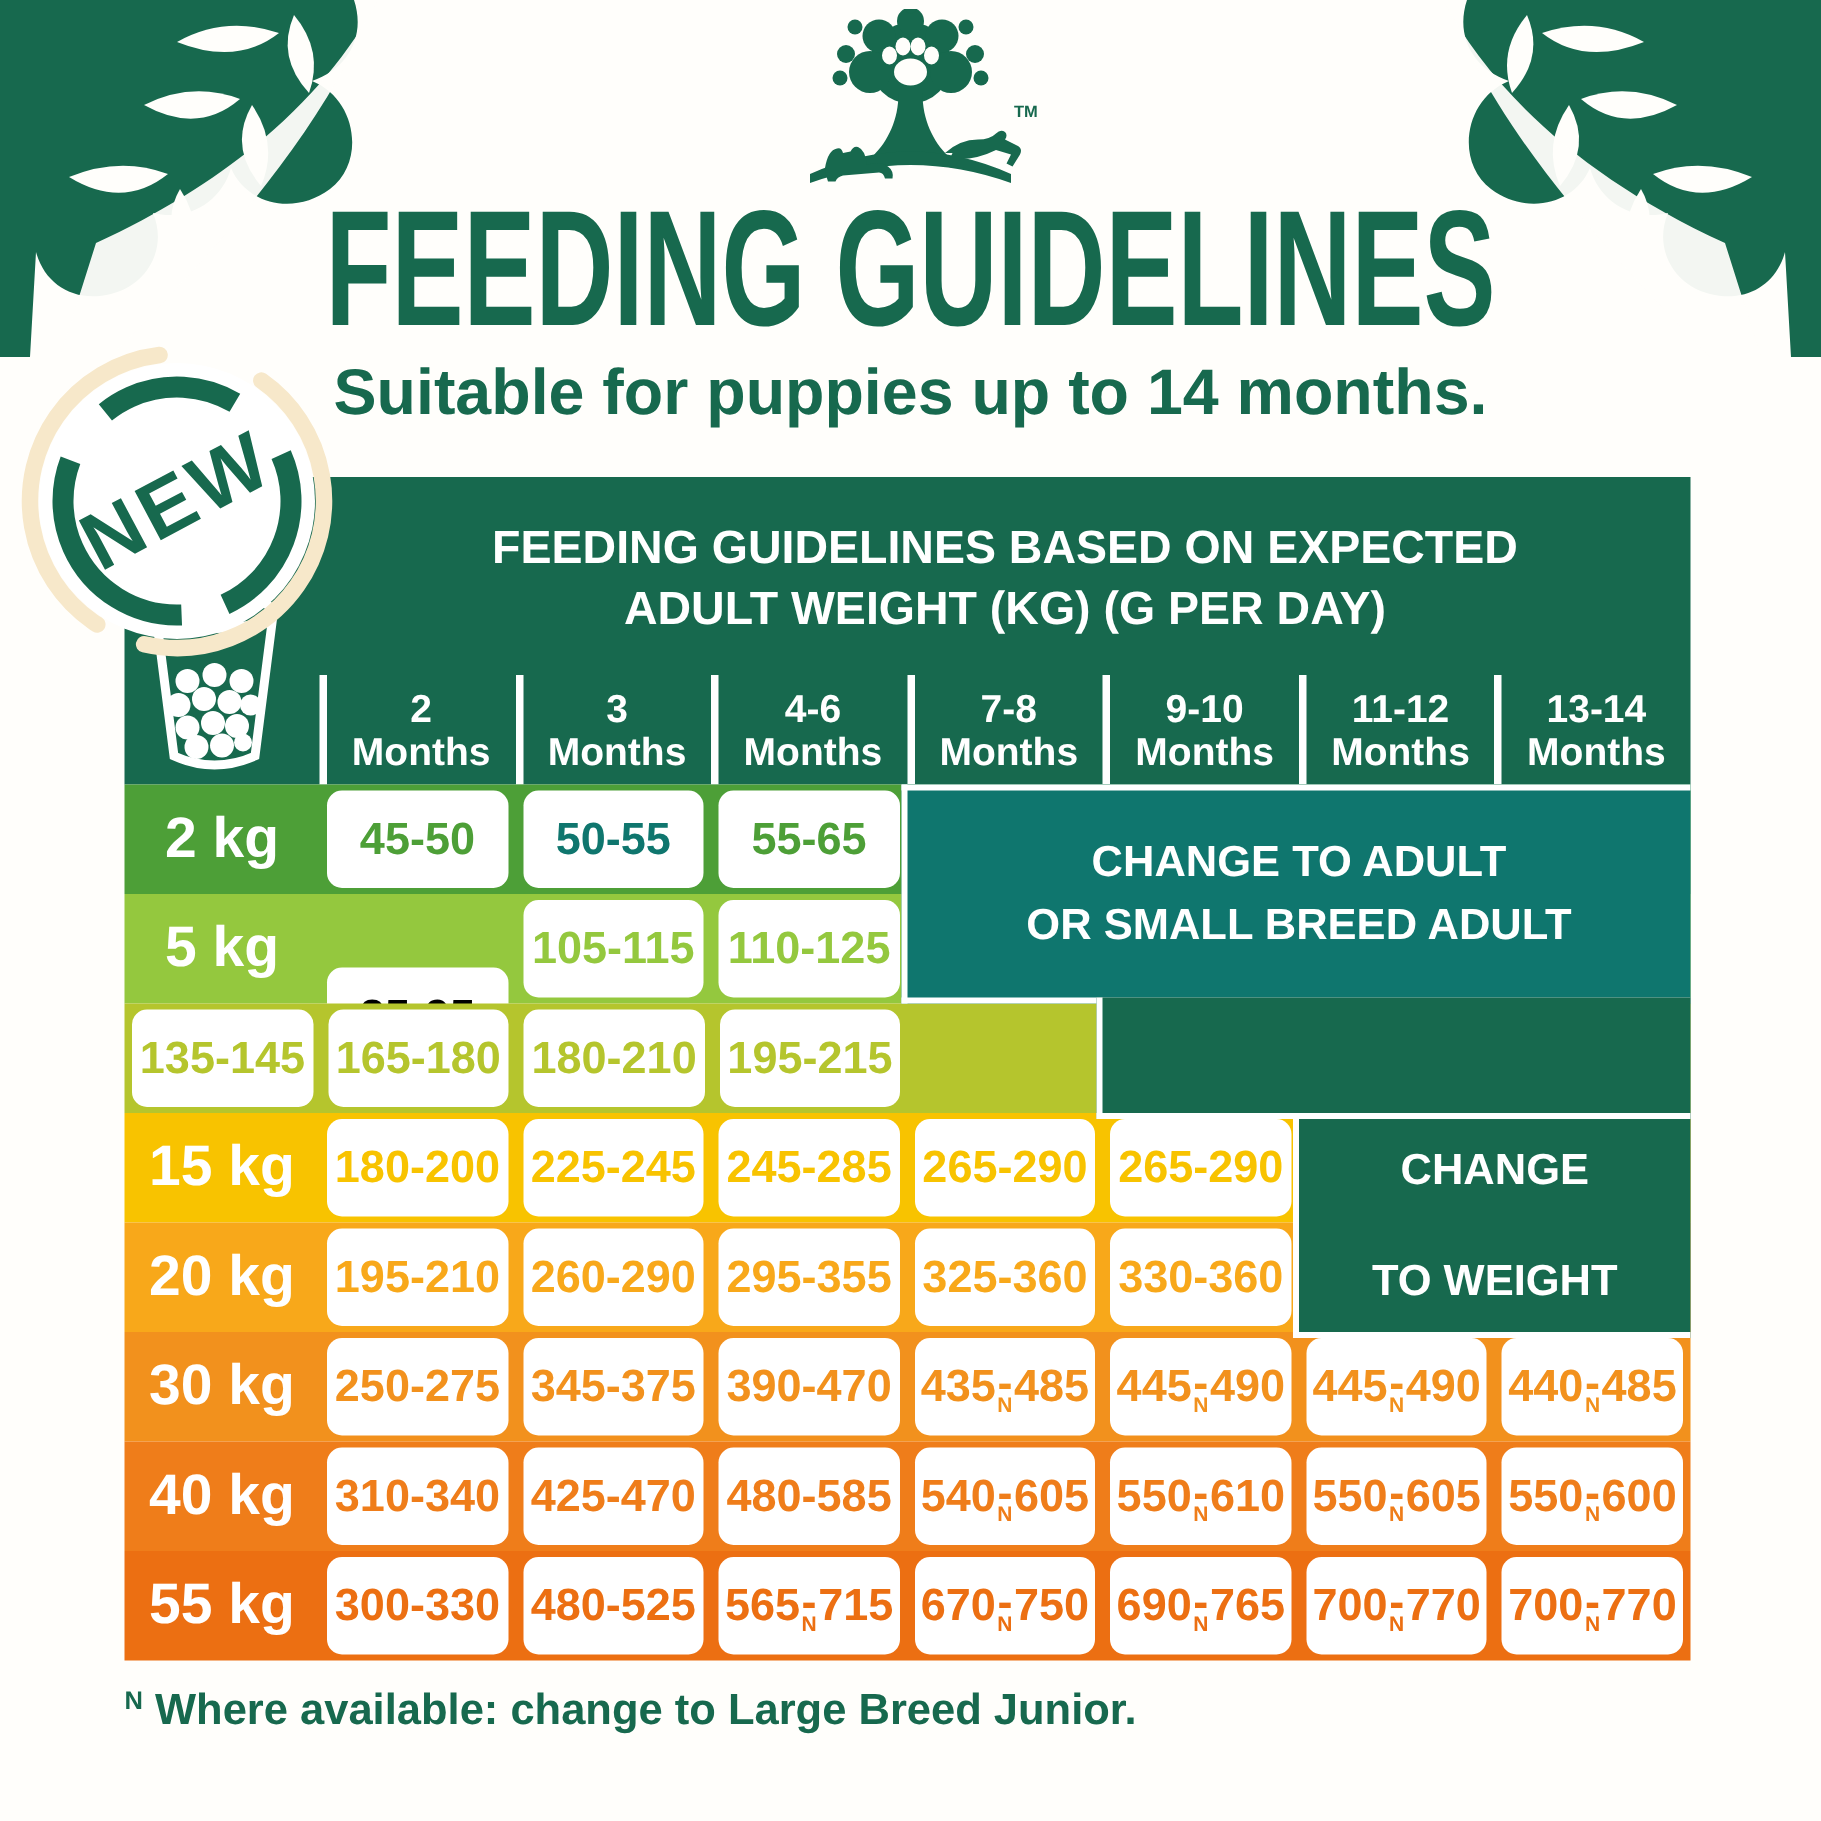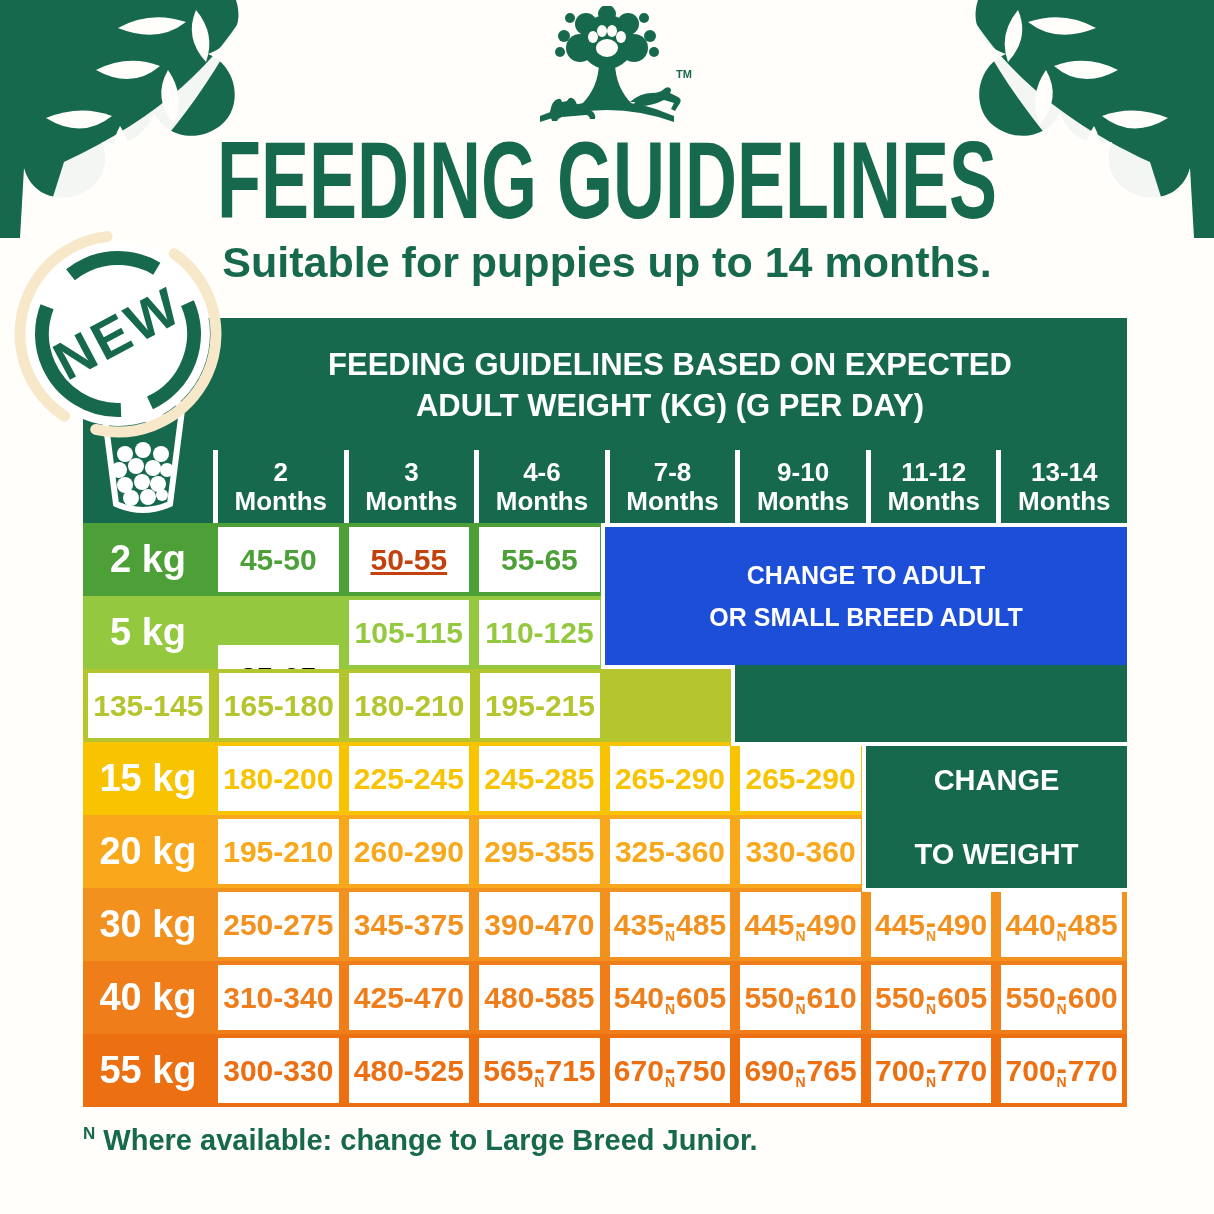--- a/index.html
+++ b/index.html
@@ -44,34 +44,34 @@
     color:#fff;font-weight:bold;font-size:26px;line-height:29px;padding-bottom:7px;
   }
   .rows{position:absolute;left:0;top:205px;width:100%;}
   .trow{position:relative;height:73px;display:flex;}
   .rlabel{
     width:130px;flex:0 0 130px;display:flex;align-items:center;justify-content:center;
     color:#fff;font-weight:bold;font-size:38px;
   }
   .cell{width:130.57px;flex:0 0 130.57px;box-sizing:border-box;padding:4px 5px;}
   .cell-inner{
-    width:100%;height:100%;background:#fff;border-radius:0;box-sizing:border-box;
+    width:100%;height:100%;background:#fff;border-radius:10px;box-sizing:border-box;
     display:flex;align-items:center;justify-content:center;
     font-weight:bold;font-size:30px;white-space:nowrap;
   }
   .nstk{display:inline-flex;flex-direction:column;align-items:center;transform:translateY(4px);margin:0 1px;}
   .nstk .d{line-height:15px;height:15px;}
   .nstk .nn{font-size:14px;line-height:13px;}
   
   .mergeA{
-    position:absolute;left:518px;top:205px;width:526px;height:146px;background:#1d4ed8;
+    position:absolute;left:518px;top:205px;width:526px;height:146px;background:#0f766e;
     border-top:4px solid #fff;border-left:4px solid #fff;border-bottom:4px solid #fff;
     box-sizing:border-box;z-index:2;
     display:flex;flex-direction:column;align-items:center;justify-content:center;
-    color:#fff;font-weight:bold;font-size:25px;line-height:42px;text-align:center;
+    color:#fff;font-weight:bold;font-size:29px;line-height:42px;text-align:center;
   }
   .mergeB{
     position:absolute;left:648px;top:347px;width:396px;height:81px;background:#17694e;
     border-left:4px solid #fff;border-bottom:4px solid #fff;box-sizing:border-box;z-index:2;
   }
   .mergeC{
     position:absolute;left:779px;top:424px;width:265px;height:150px;background:#17694e;
     border-top:4px solid #fff;border-left:4px solid #fff;border-bottom:4px solid #fff;
     box-sizing:border-box;z-index:2;
     display:flex;flex-direction:column;align-items:center;justify-content:center;
@@ -214,21 +214,21 @@
         </div>
       </div>
 
     <div class="rows" id="rows">
         <div class="trow" style="background: rgb(77, 159, 55);">
           <div class="rlabel">2 kg</div>
           <div class="cell">
             <div class="cell-inner" style="color: rgb(77, 159, 55);">45-50</div>
           </div>
           <div class="cell">
-            <div class="cell-inner" style="color: #c2410c; text-decoration: underline;">50-55</div>
+            <div class="cell-inner" style="color: #0f766e;">50-55</div>
           </div>
           <div class="cell">
             <div class="cell-inner" style="color: rgb(77, 159, 55);">55-65</div>
           </div>
         </div>
         <div class="trow" style="background: rgb(148, 200, 62);">
           <div class="rlabel">5 kg</div>
           <div class="cell">
             <div class="cell-inner" style="color: #000000; margin-top: 45px;">85-95</div>
           </div>

